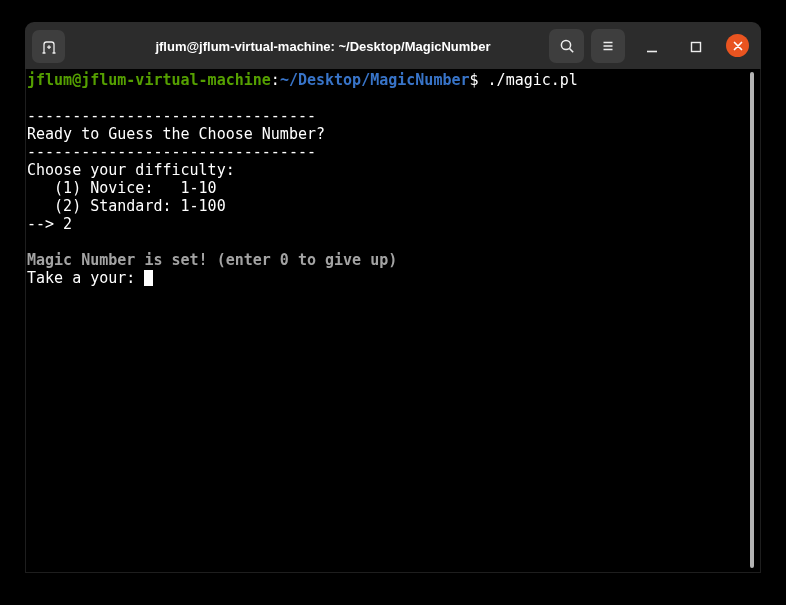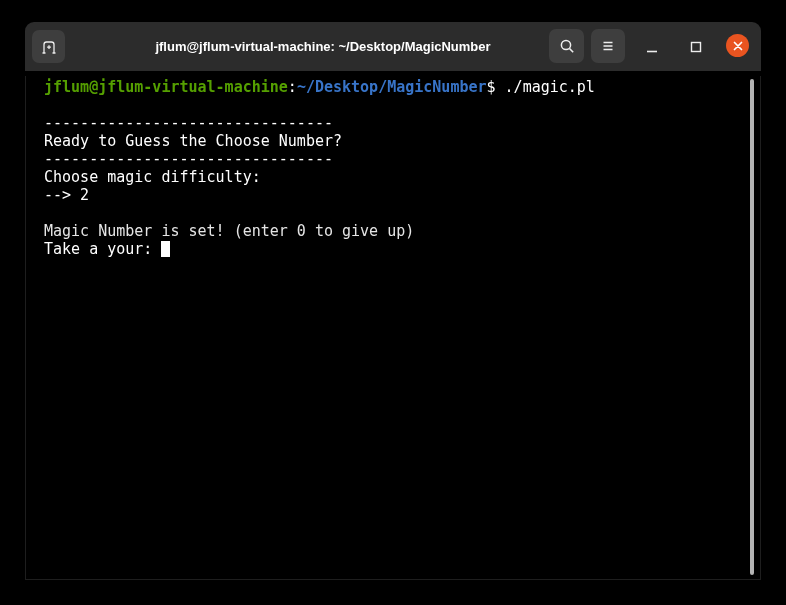--- a/index.html
+++ b/index.html
@@ -21,23 +21,23 @@
   .newtab-btn { left:7px; top:8px; width:33px; height:33px; }
   .search-btn { left:524px; top:7px; width:35px; height:34px; }
   .menu-btn   { left:566px; top:7px; width:34px; height:34px; }
   .min-btn    { left:615px; top:13px; width:24px; height:24px; }
   .max-btn    { left:659px; top:13px; width:24px; height:24px; }
   .close-btn  { left:701px; top:12px; width:23px; height:23px; border-radius:50%;
                 background:#E95420; }
   .tb-btn svg { display:block; }
 
   
-  .terminal { position:absolute; left:0; top:54px; width:736px; height:504px;
+  .terminal { position:absolute; left:0; top:47px; width:736px; height:504px;
               background:#000000; border:1px solid #1e1e1e; border-top:none;
-              padding:2px 0 0 18px; cursor:text; }
+              padding:2px 0 0 1px; cursor:text; }
   .term-line { height:18px; line-height:18px; white-space:pre;
                font-family:"DejaVu Sans Mono","Liberation Mono",monospace;
                font-size:15px; color:#ffffff; }
   .cursor { display:inline-block; width:9px; height:16px; background:#ffffff;
             vertical-align:-3px; }
 
   .scrollbar { position:absolute; right:6px; top:3px; width:4px; height:496px;
                background:#b3b3b3; border-radius:2px; }
 </style>
 </head>
@@ -101,23 +101,25 @@
       </div>
     </div>
 
     <div class="terminal">
       <div id="term-lines">
           <div class="term-line"><span style="color: rgb(85, 160, 0); font-weight: bold;">jflum@jflum-virtual-machine</span><span style="color: rgb(255, 255, 255);">:</span><span style="color: rgb(56, 116, 200); font-weight: bold;">~/Desktop/MagicNumber</span><span style="color: rgb(255, 255, 255);">$ ./magic.pl</span></div>
           <div class="term-line"></div>
           <div class="term-line"><span style="color: rgb(255, 255, 255);">--------------------------------</span></div>
           <div class="term-line"><span style="color: rgb(255, 255, 255);">Ready to Guess the Choose Number?</span></div>
           <div class="term-line"><span style="color: rgb(255, 255, 255);">--------------------------------</span></div>
-          <div class="term-line"><span style="color: rgb(255, 255, 255);">Choose magic difficulty:</span></div>
+          <div class="term-line"><span style="color: rgb(255, 255, 255);">Choose your difficulty:</span></div>
+          <div class="term-line"><span style="color: rgb(255, 255, 255);">   (1) Novice:   1-10</span></div>
+          <div class="term-line"><span style="color: rgb(255, 255, 255);">   (2) Standard: 1-100</span></div>
           <div class="term-line"><span style="color: rgb(255, 255, 255);">--&gt; 2</span></div>
           <div class="term-line"></div>
-          <div class="term-line"><span style="color: #e5e5e5;">Magic Number is set! (enter 0 to give up)</span></div>
+          <div class="term-line"><span style="color: #a3a3a3; font-weight: bold;">Magic Number is set! (enter 0 to give up)</span></div>
           <div class="term-line"><span style="color: rgb(255, 255, 255);">Take a your: </span><span class="cursor" style="background: rgb(255, 255, 255);"></span></div>
         </div>
       <div class="scrollbar"></div>
     </div>
 
   </div>
 </div>
 
 </body></html>

